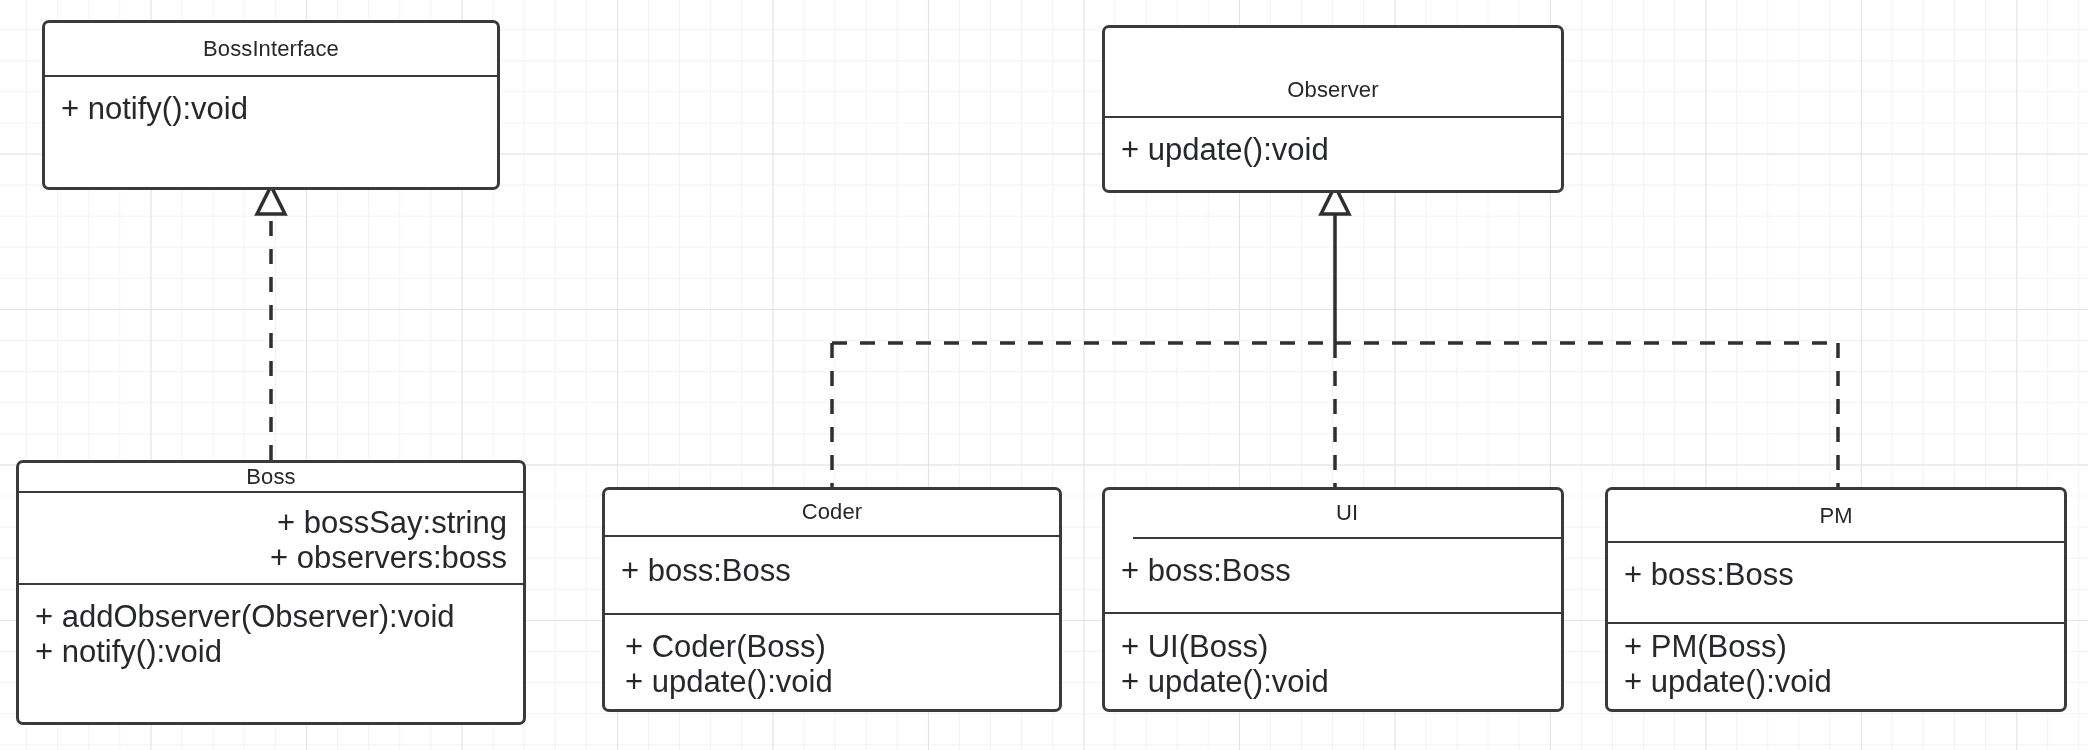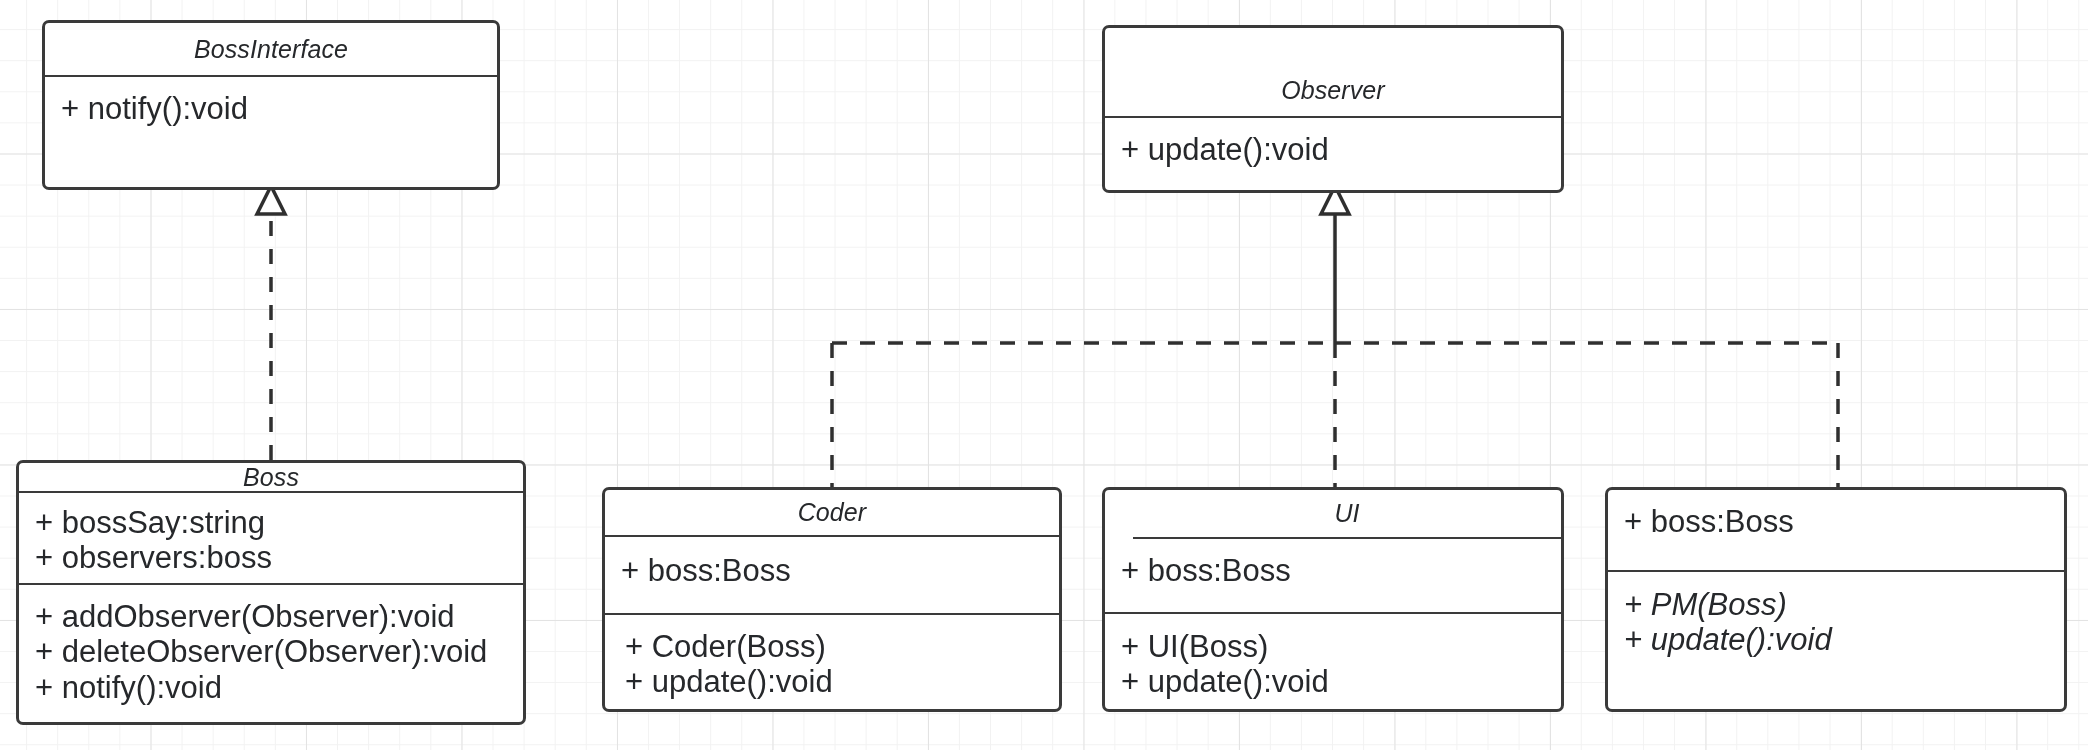--- a/index.html
+++ b/index.html
@@ -33,28 +33,27 @@
     background: #ffffff;
     border: 3px solid #3a3a3a;
     border-radius: 7px;
     display: flex;
     flex-direction: column;
     overflow: hidden;
   }
   .uml-title {
     box-sizing: border-box;
     text-align: right;
-    font-size: 25px;
+    font-size: 22px;
     color: #26282b;
     display: flex;
     align-items: center;
     justify-content: center;
     border-bottom: 2.5px solid #3a3a3a;
     letter-spacing: 0.1px;
-    font-style: italic;
   }
   .uml-compartment {
     box-sizing: border-box;
     padding: 14px 16px 10px 16px;
     font-size: 31px;
     color: #26282b;
     line-height: 1.07;
   }
   .uml-compartment + .uml-compartment {
     border-top: 2.5px solid #3a3a3a;
@@ -110,27 +109,26 @@
 
   <div class="uml-class" style="left:1102px; top:25px; width:462px; height:168px;">
     <div class="uml-title" style="height:54px;margin-top:36px;">Observer</div>
     <div class="uml-compartment">
       <div class="uml-member">+ update():void</div>
     </div>
   </div>
 
   <div class="uml-class" style="left:16px; top:460px; width:510px; height:265px;">
     <div class="uml-title" style="height:30px;">Boss</div>
-    <div class="uml-compartment" style="padding-top:12px;padding-bottom:8px;">
+    <div class="uml-compartment" style="padding-top:12px;padding-bottom:8px;text-align:right;">
       <div class="uml-member">+ bossSay:string</div>
       <div class="uml-member">+ observers:boss</div>
     </div>
     <div class="uml-compartment" style="">
       <div class="uml-member">+ addObserver(Observer):void</div>
-      <div class="uml-member">+ deleteObserver(Observer):void</div>
       <div class="uml-member">+ notify():void</div>
     </div>
   </div>
 
   <div class="uml-class" style="left:602px; top:487px; width:460px; height:225px;">
     <div class="uml-title" style="height:55px;">Coder</div>
     <div class="uml-compartment" style="padding-top:16px;height:85px;">
       <div class="uml-member">+ boss:Boss</div>
     </div>
     <div class="uml-compartment" style="padding-top:14px;padding-left:20px;">
@@ -144,22 +142,23 @@
     <div class="uml-compartment" style="padding-top:14px;height:80px;">
       <div class="uml-member">+ boss:Boss</div>
     </div>
     <div class="uml-compartment" style="padding-top:15px;">
       <div class="uml-member">+ UI(Boss)</div>
       <div class="uml-member">+ update():void</div>
     </div>
   </div>
 
   <div class="uml-class" style="left:1605px; top:487px; width:462px; height:225px;">
+    <div class="uml-title" style="height:55px;">PM</div>
     <div class="uml-compartment" style="padding-top:14px;height:80px;">
       <div class="uml-member">+ boss:Boss</div>
     </div>
-    <div class="uml-compartment" style="padding-top:15px;font-style:italic;">
+    <div class="uml-compartment" style="padding-top:5px;">
       <div class="uml-member">+ PM(Boss)</div>
       <div class="uml-member">+ update():void</div>
     </div>
   </div>
 
 </div>
 
 </body></html>

